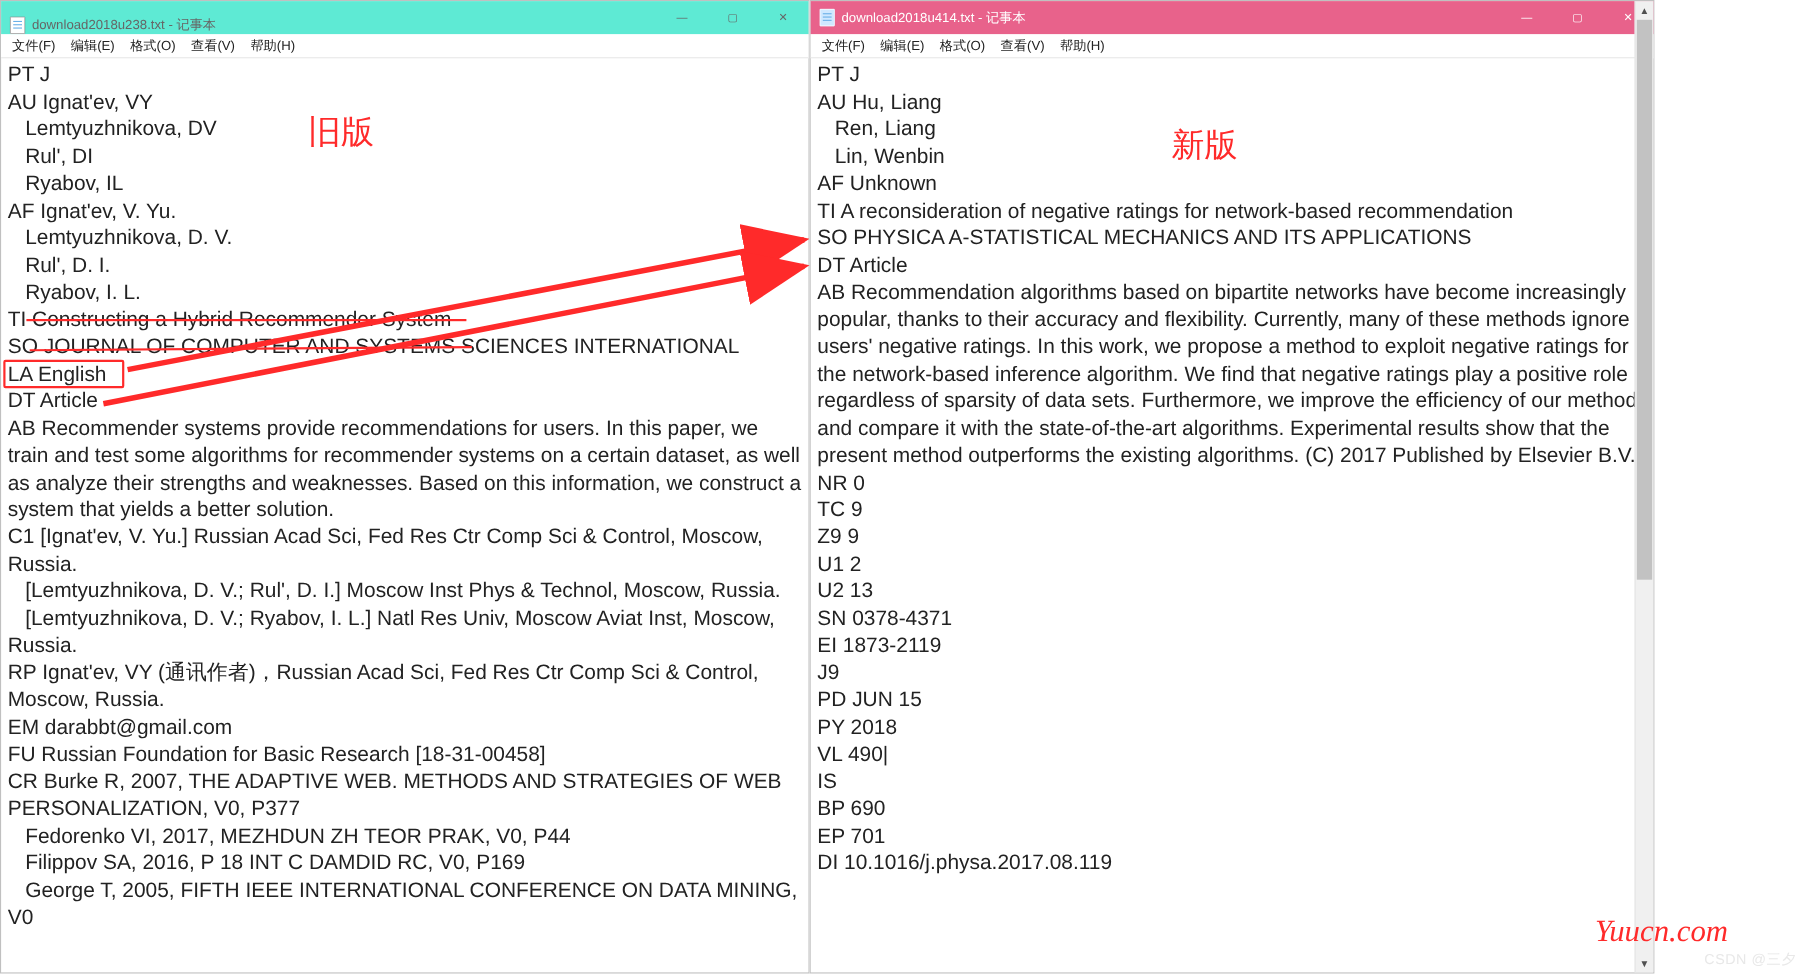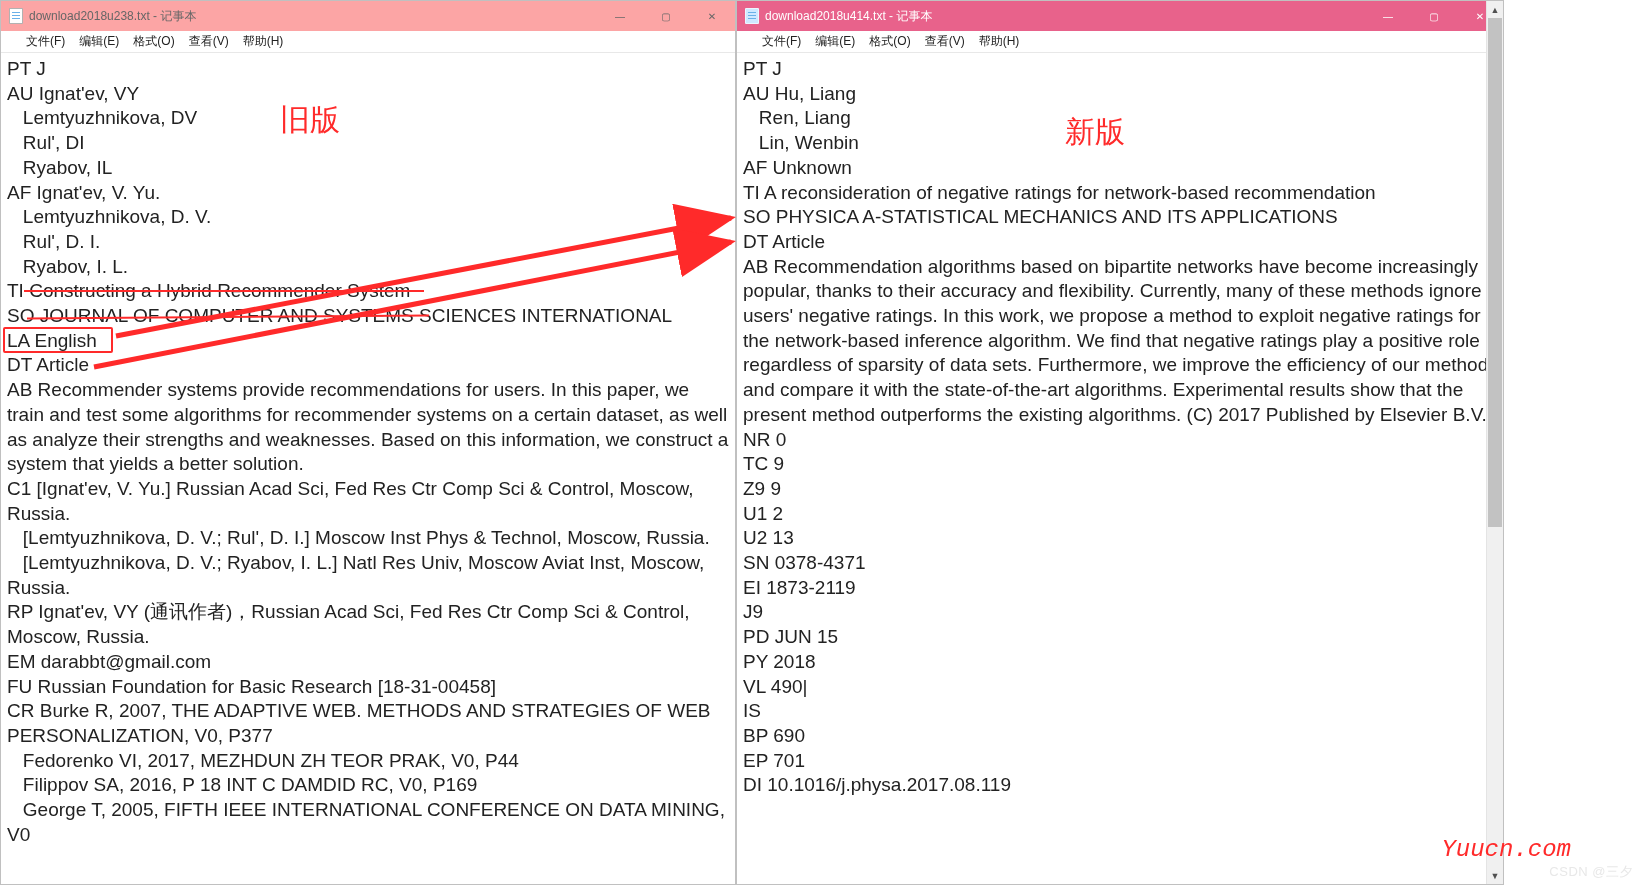--- a/index.html
+++ b/index.html
@@ -26,21 +26,21 @@
   .titlebar {
     height: 30px;
     display: flex;
     align-items: center;
     font-size: 12px;
     color: #333;
     padding-left: 8px;
     gap: 6px;
     position: relative;
   }
-  .titlebar.inactive { background: #fca5a5; color: #666; }
+  .titlebar.inactive { background: #5eead4; color: #666; align-items: flex-end; }
   .titlebar.active   { background: #e8628b; color: #fff; }
   .titlebar .notepad-icon {
     width: 14px; height: 16px;
     background: #fff;
     border: 0.5px solid rgba(0,0,0,0.3);
     border-radius: 1px;
     display: inline-block;
     position: relative;
   }
   .titlebar.active .notepad-icon { background: #cfe8ff; border-color: rgba(255,255,255,0.6); }
@@ -62,21 +62,21 @@
     font-size: 10px;
     color: inherit;
   }
   .titlebar.inactive .ctrl { color: #666; }
   .titlebar.active .ctrl   { color: #fff; }
   .menubar {
     height: 22px;
     background: #fff;
     display: flex;
     align-items: flex-start;
-    padding: 0 19px;
+    padding: 0 4px;
     gap: 2px;
     font-size: 12px;
     color: #222;
     border-bottom: 1px solid #e8e8e8;
   }
   .menubar .item {
     padding: 2px 6px;
   }
   .content {
     flex: 1;
@@ -130,22 +130,22 @@
     right: 8px; bottom: 4px;
     color: #e8e8e8;
     font-size: 13px;
     letter-spacing: 0.5px;
     z-index: 40;
   }
   .yuucn {
     position: absolute;
     right: 70px; bottom: 22px;
     color: #ff2a2a;
-    font-family: Liberation Mono, monospace;
-    font-size: 24px;
+    font-family: Liberation Serif, serif;
+    font-size: 28px;
     font-style: italic;
     z-index: 40;
   }
   svg.arrows {
     position: absolute;
     left: 0; top: 0;
     width: 1504px; height: 885px;
     z-index: 28;
     pointer-events: none;
   }

